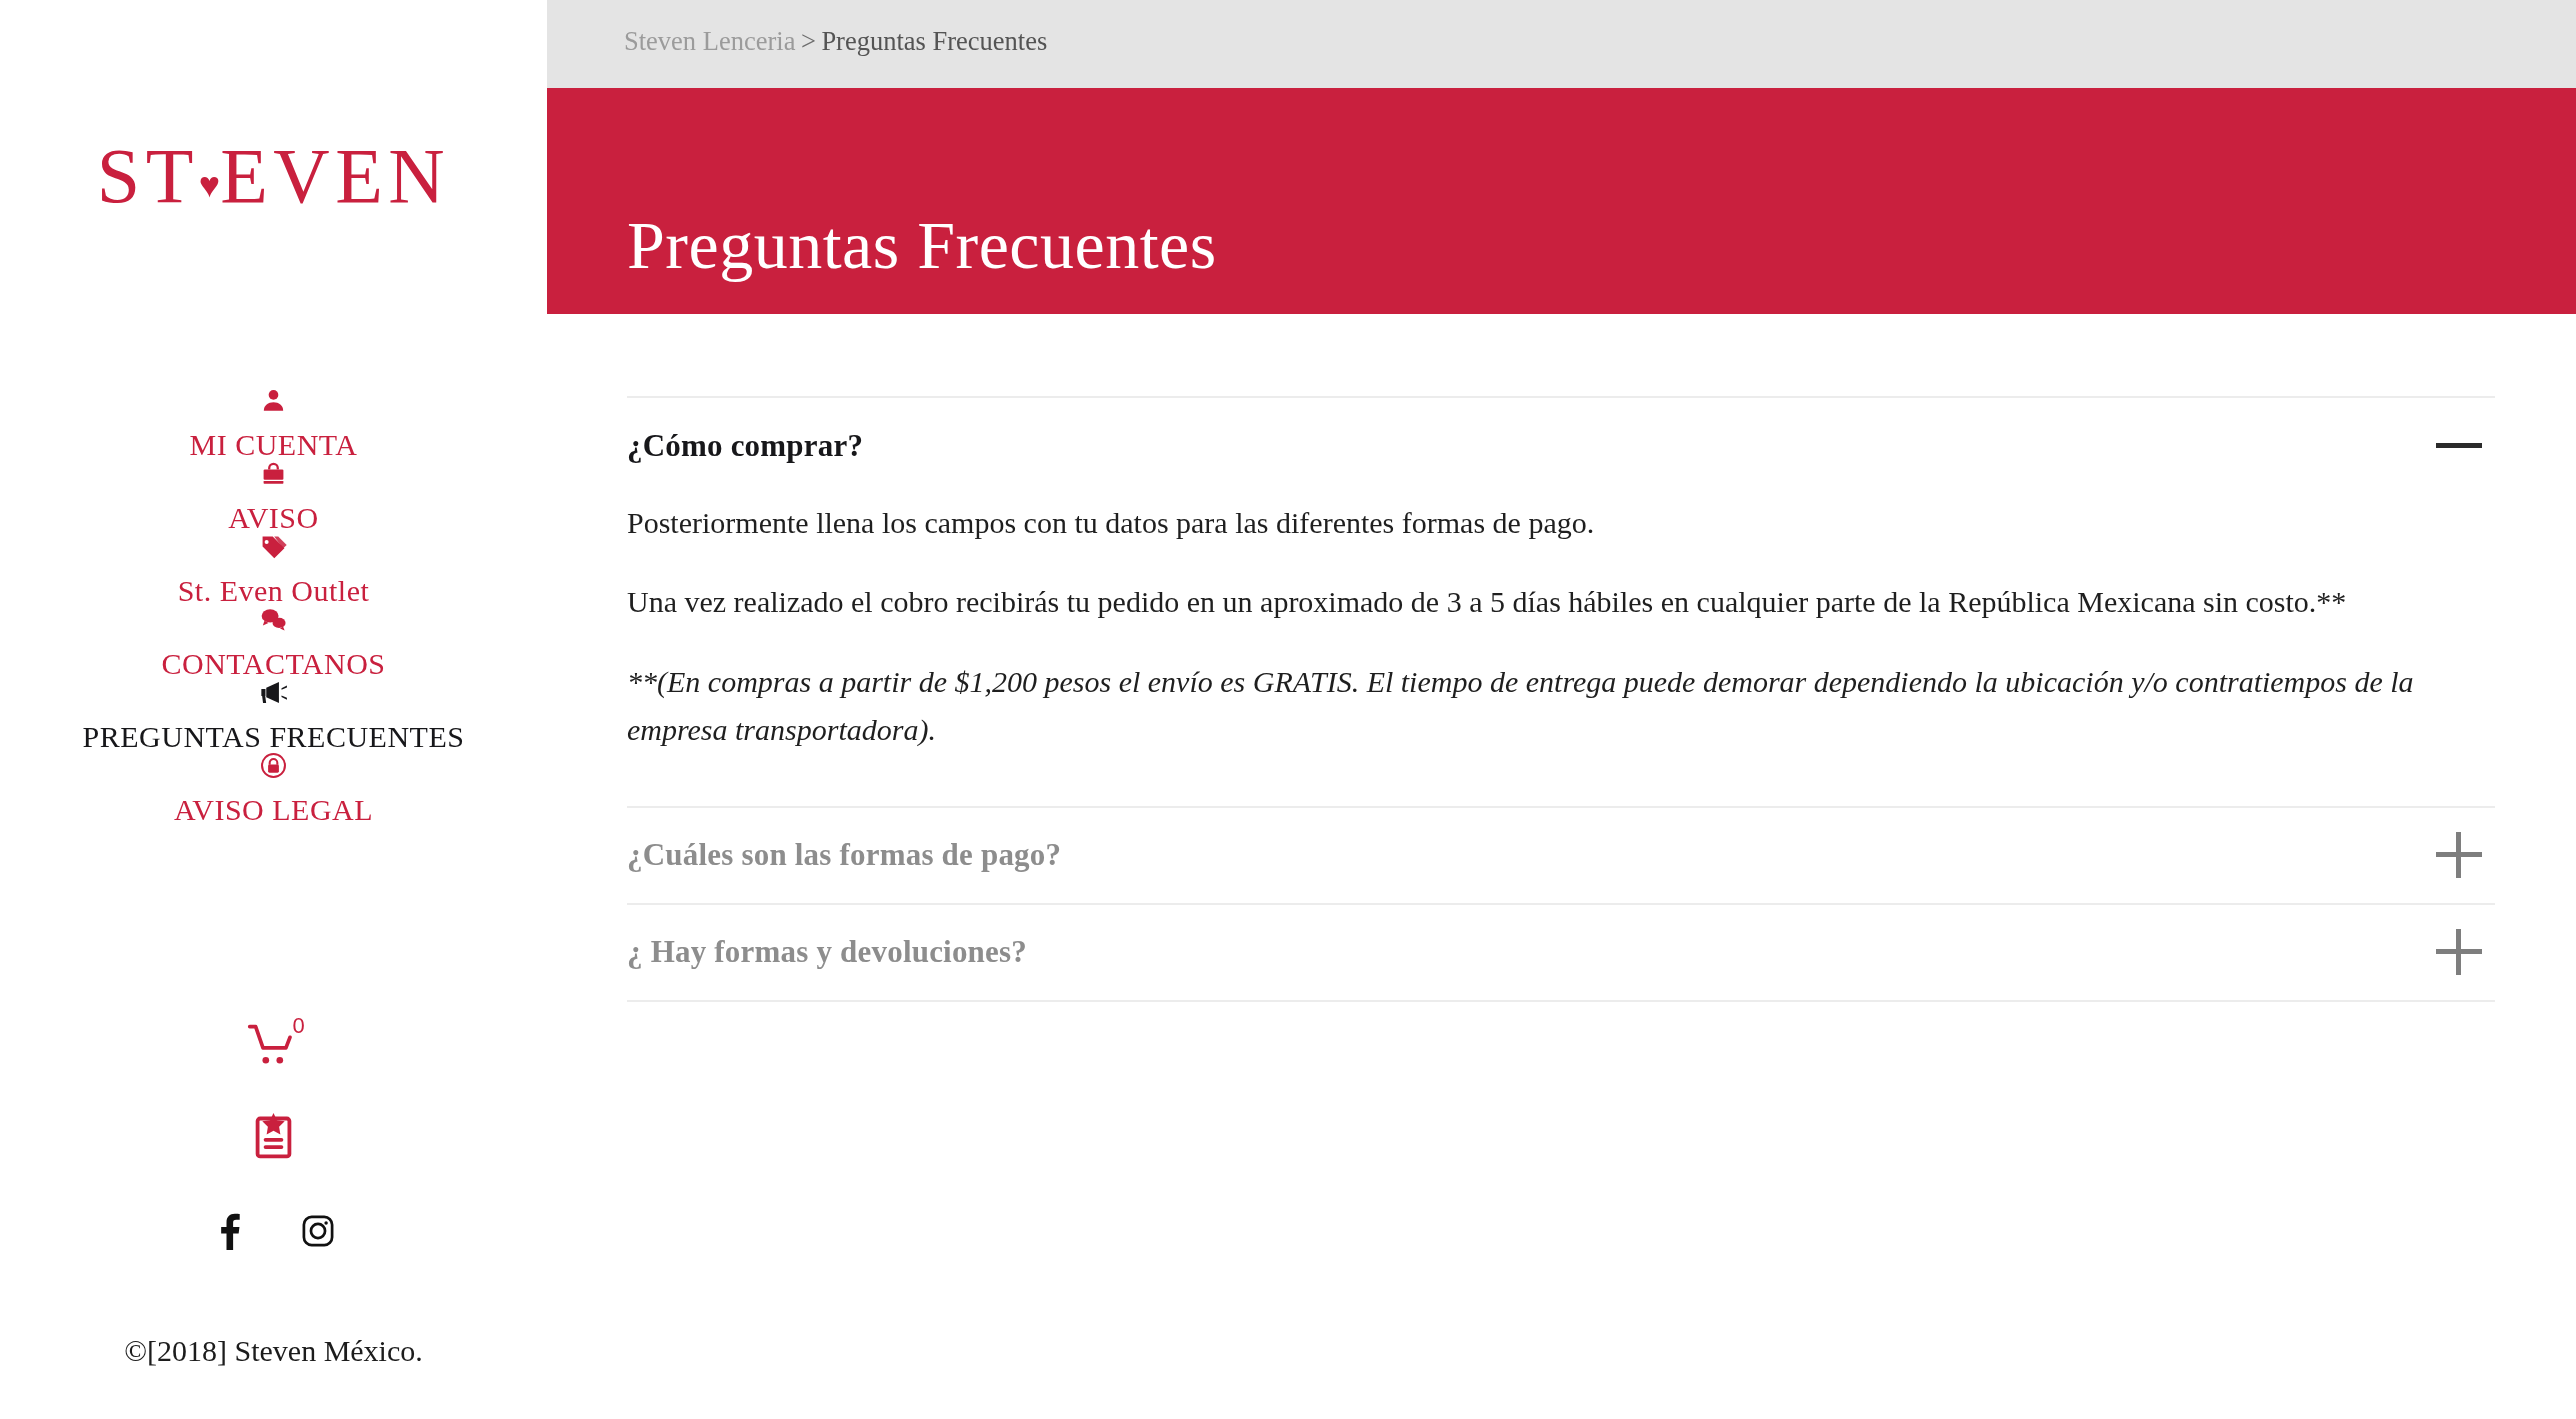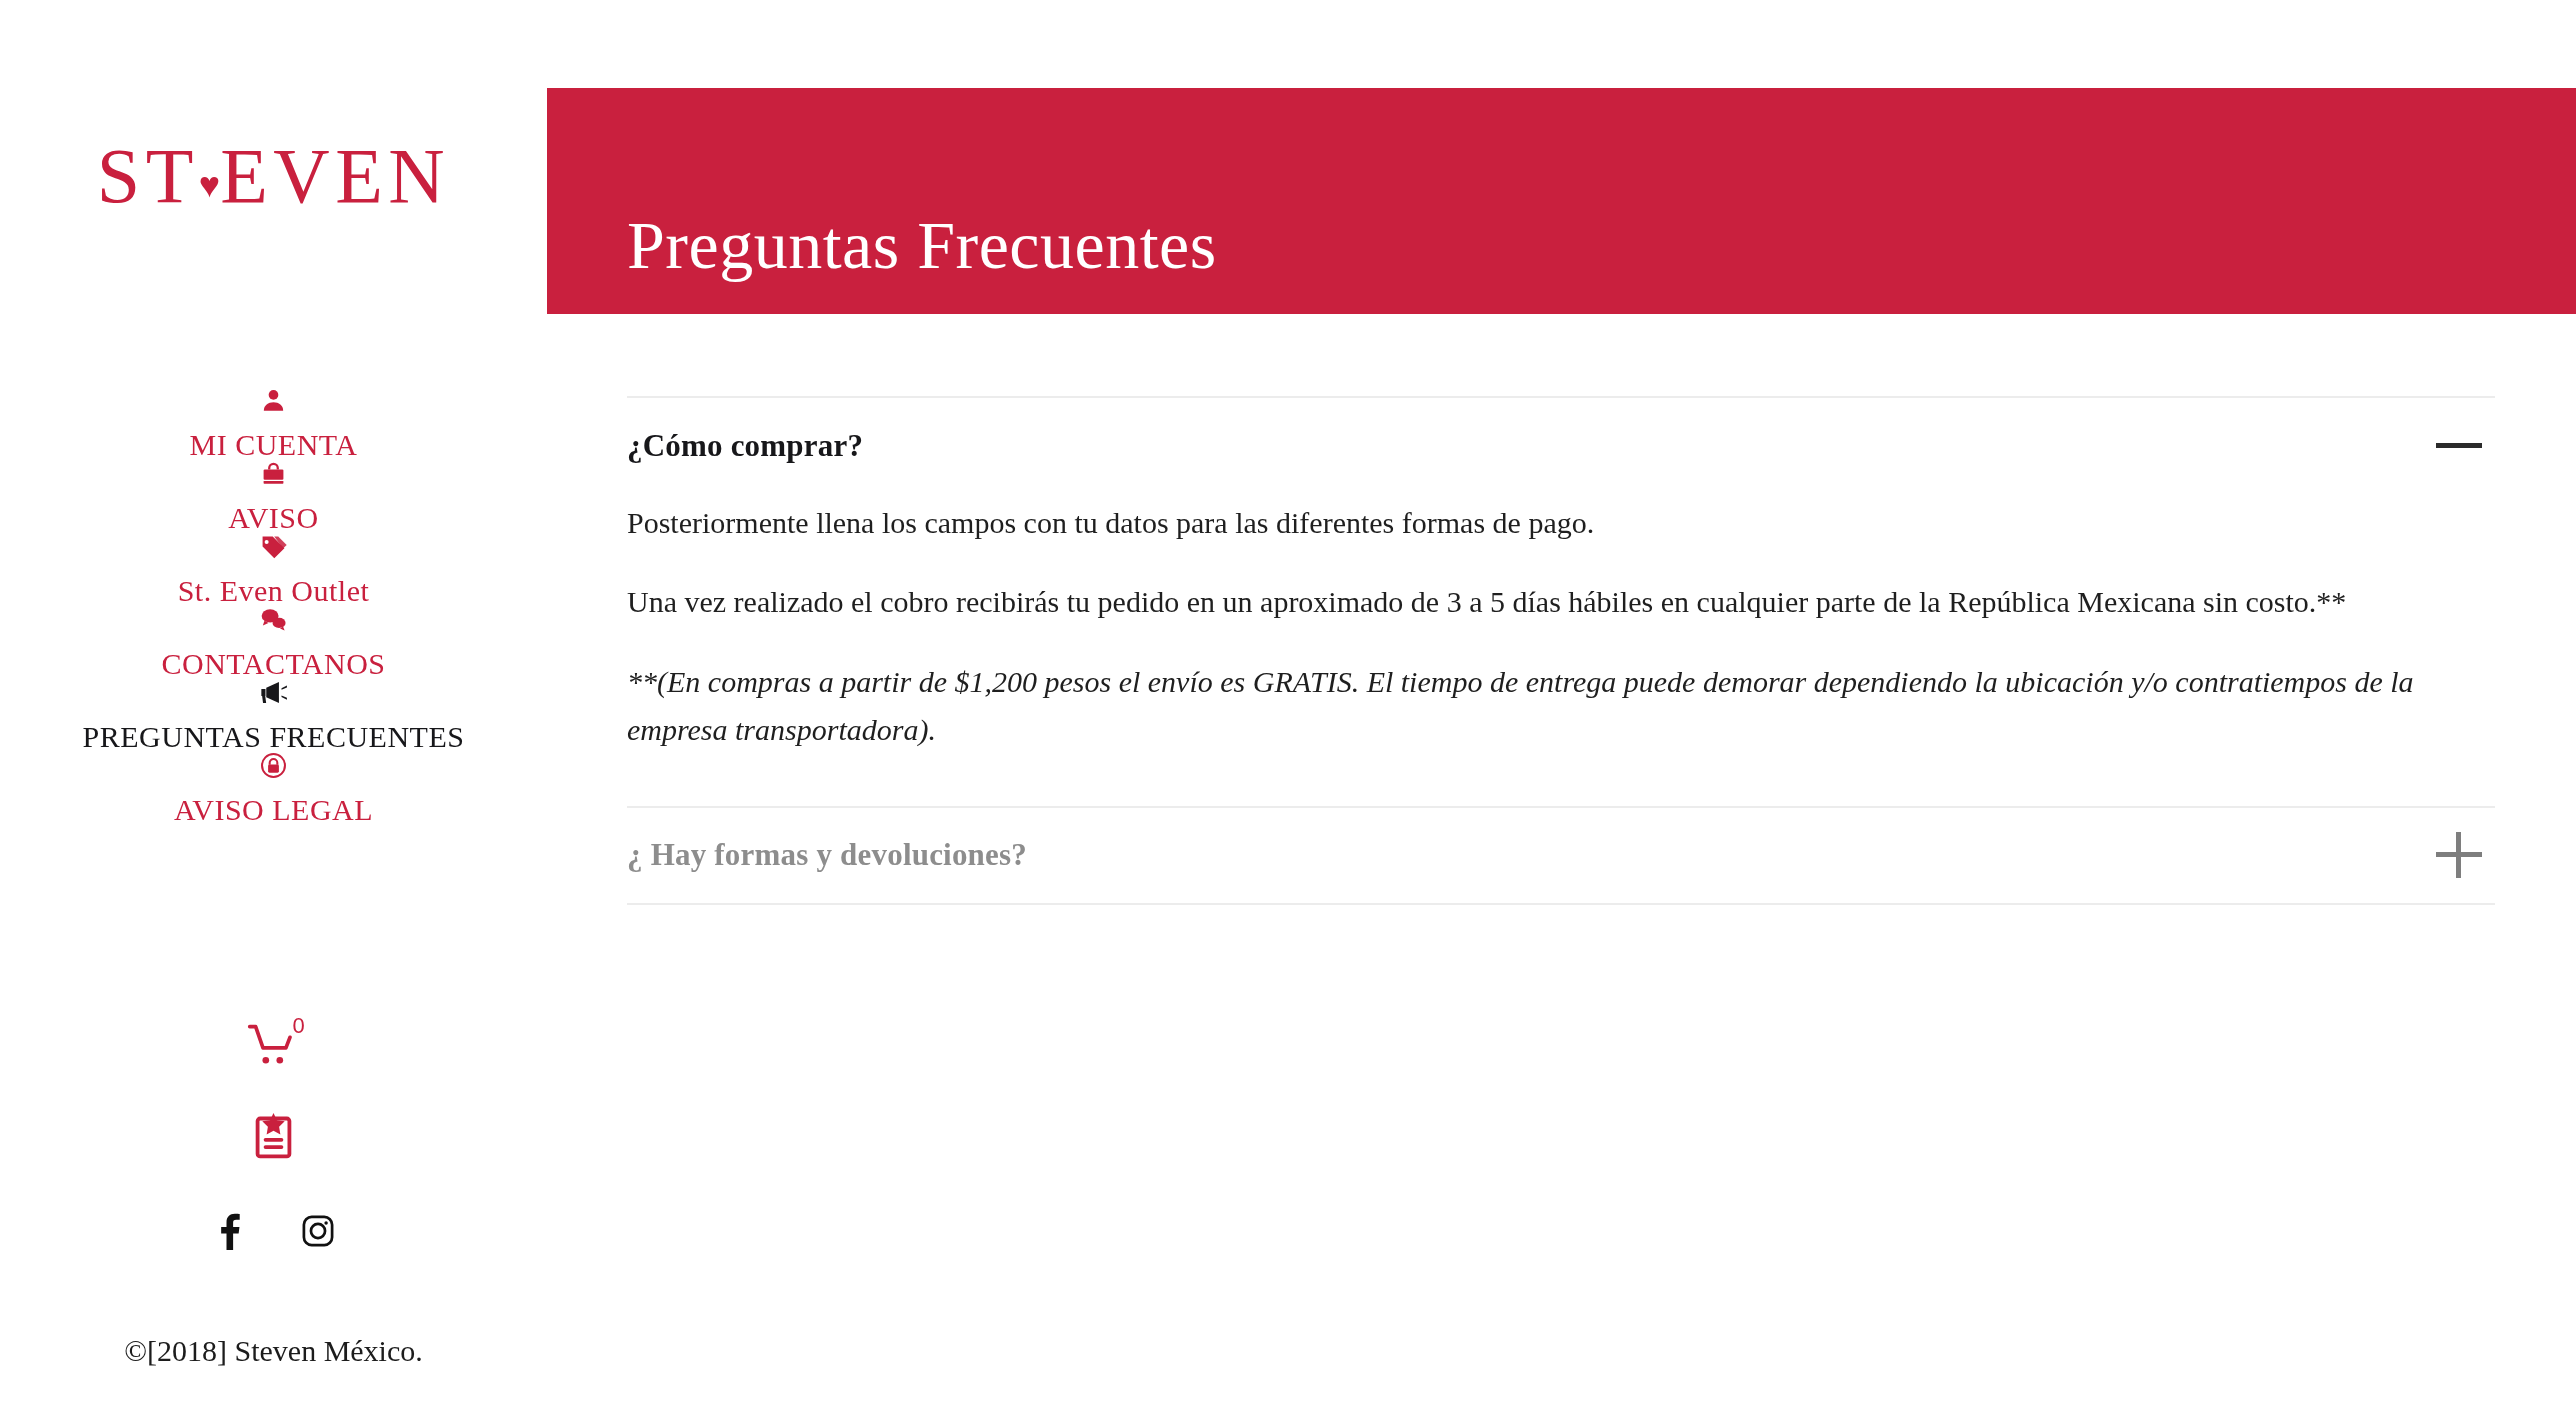--- a/index.html
+++ b/index.html
@@ -333,20 +333,25 @@
       </div>
 
     </div>
 
     <div class="copyright">©[2018] Steven México.</div>
 
   </div>
 
   <div class="content">
 
+    <div class="crumbbar">
+      <div class="crumbs">
+        <span class="crumb-root">Steven Lenceria</span><span class="crumb-sep">&gt;</span><span class="crumb-cur">Preguntas Frecuentes</span>
+      </div>
+    </div>
 
     <div class="banner">
       <div class="banner-title">Preguntas Frecuentes</div>
     </div>
 
     <div class="faq" id="faq-list">
         <div class="faq-item open">
           <div class="faq-head">
             <span class="faq-q">¿Cómo comprar?</span>
             <span class="toggle">
@@ -354,20 +359,29 @@
             </span>
           </div>
           <div class="faq-body">
             <p class="faq-p"><span>Posteriormente llena los campos con tu datos para las diferentes formas de pago.</span></p>
             <p class="faq-p"><span>Una vez realizado el cobro recibirás tu pedido en un aproximado de 3 a 5 días hábiles en cualquier parte de la República Mexicana sin costo.**</span></p>
             <p class="faq-p note"><span>**(En compras a partir de $1,200 pesos el envío es GRATIS. El tiempo de entrega puede demorar dependiendo la ubicación y/o contratiempos de la empresa transportadora).</span></p>
           </div>
         </div>
         <div class="faq-item">
           <div class="faq-head">
+            <span class="faq-q">¿Cuáles son las formas de pago?</span>
+            <span class="toggle">
+              <span class="bar-h"></span>
+              <span class="bar-v"></span>
+            </span>
+          </div>
+        </div>
+        <div class="faq-item">
+          <div class="faq-head">
             <span class="faq-q">¿ Hay formas y devoluciones?</span>
             <span class="toggle">
               <span class="bar-h"></span>
               <span class="bar-v"></span>
             </span>
           </div>
         </div>
       </div>
 
   </div>

